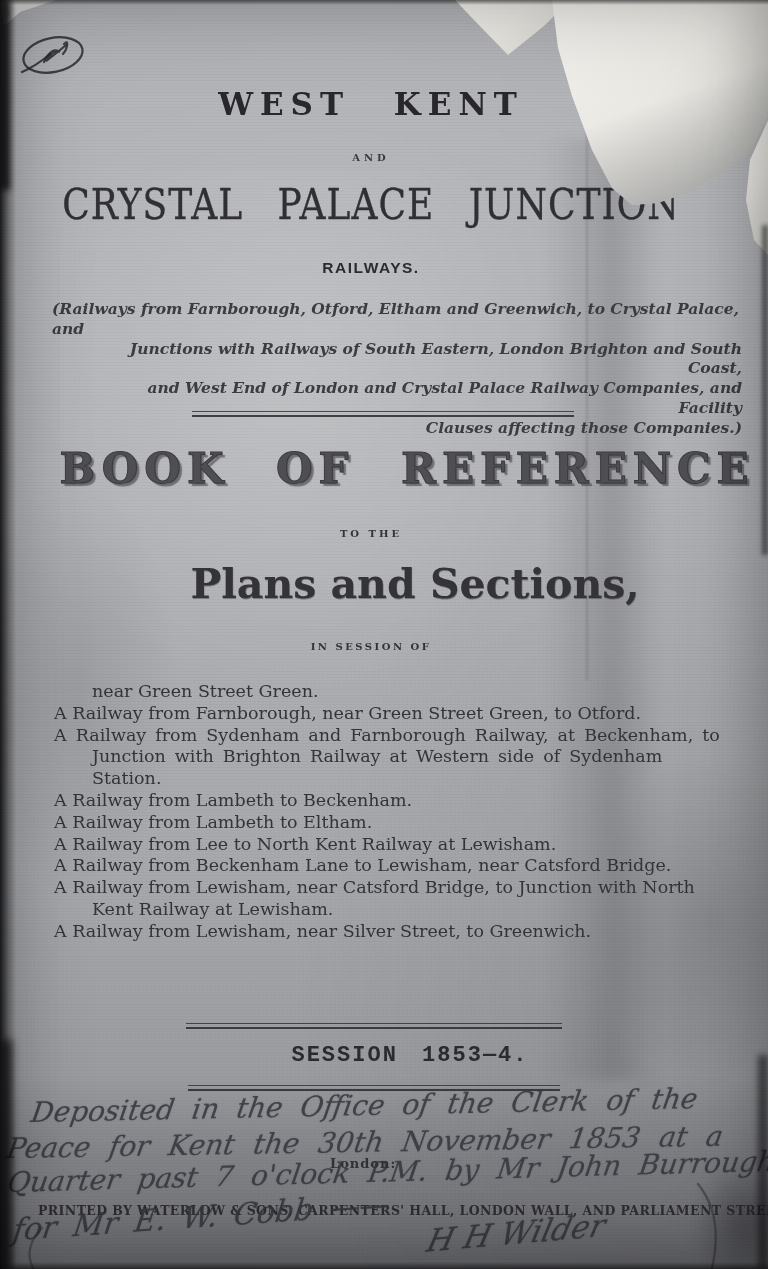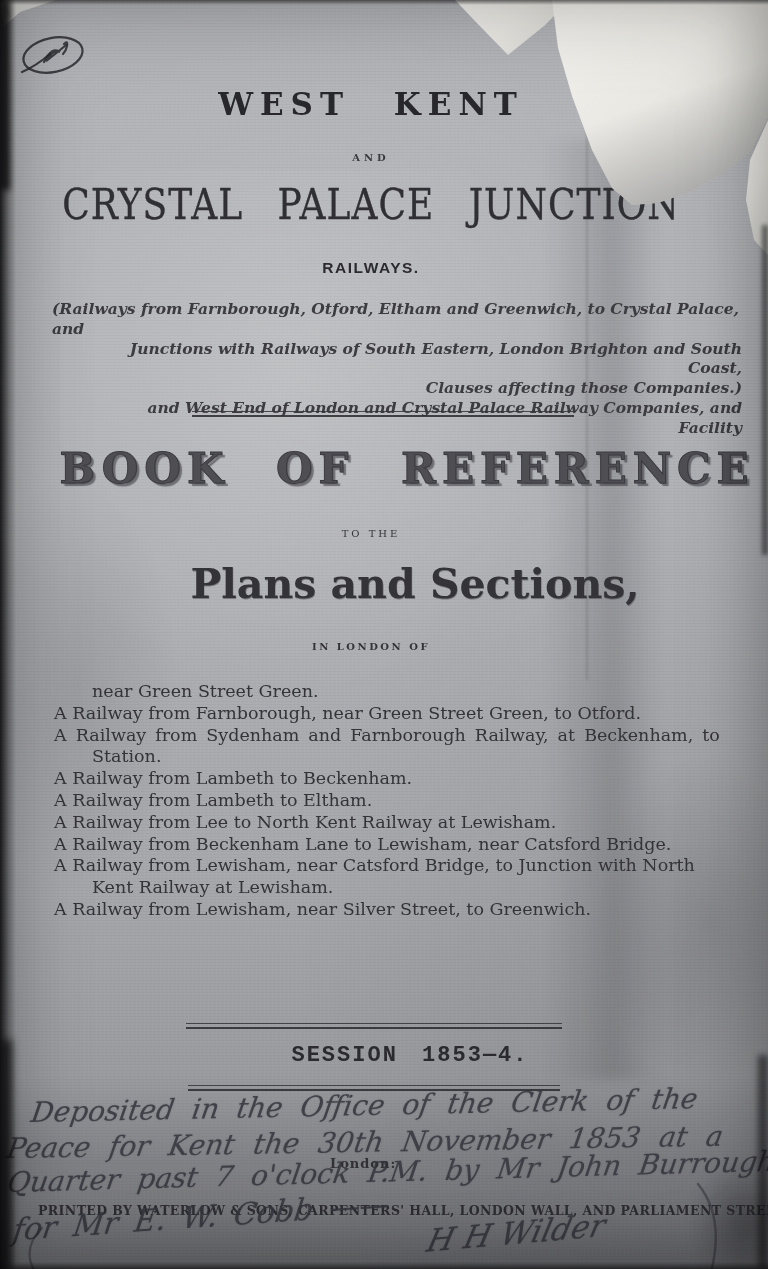--- a/index.html
+++ b/index.html
@@ -60,21 +60,21 @@
       transform:scaleY(1.18);-webkit-text-stroke:0.3px #303034;}
   .t-railways{top:259px;font-family:"Liberation Sans",sans-serif;font-size:15.5px;font-weight:bold;
       letter-spacing:1.5px;color:#2b2b2f;text-align:center;}
   .desc{top:299px;left:52px;width:690px;font-style:italic;font-weight:bold;font-size:15.5px;
       line-height:19.8px;color:#3b3b40;text-align:left;}
   .desc .cont{padding-left:36px;text-align:right;}
   .rule-double{height:3px;border-top:1.5px solid rgba(52,52,56,0.85);border-bottom:2.5px solid rgba(42,42,46,0.85);}
   .rule1{top:411px;left:192px;width:382px;}
   .book{top:444px;font-size:42px;font-weight:bold;letter-spacing:6px;word-spacing:26px;color:#4e4e53;
       -webkit-text-stroke:1px #3b3b40;text-shadow:3px 3px 1px rgba(40,40,46,0.50),1px 1px 0 #85858a;margin-left:36px;}
-  .to-the{top:528px;font-size:10px;font-weight:normal;letter-spacing:3px;color:#333337;}
+  .to-the{top:528px;font-size:10px;font-weight:bold;letter-spacing:3px;color:#333337;}
   .plans{top:560px;font-size:41px;font-weight:bold;color:#333338;text-shadow:0.6px 0.6px 0.6px rgba(40,40,46,0.4);margin-left:44px;}
   .in-respect{top:641px;font-size:10px;font-weight:bold;letter-spacing:2.5px;color:#333337;}
   .list{top:681px;left:54px;width:700px;font-size:17.5px;line-height:21.8px;color:#333338;text-align:left;}
   .list .ln{white-space:nowrap;}
   .list .cont{padding-left:38px;}
   .list .wide{word-spacing:3.5px;}
   .rule2{top:1023px;left:186px;width:376px;}
   .session{top:1043px;font-family:Liberation Mono, monospace;font-size:22px;font-weight:bold;
       letter-spacing:2px;word-spacing:9px;color:#2b2b2f;margin-left:39px;}
   .rule3{top:1085px;left:188px;width:372px;}
@@ -117,35 +117,36 @@
   </svg>
 
   <div class="abs cblock t-west">WEST KENT</div>
   <div class="abs cblock t-and">AND</div>
   <div class="abs cblock t-crystal">CRYSTAL PALACE JUNCTION</div>
   <div class="abs cblock t-railways">RAILWAYS.</div>
 
   <div class="abs desc">
     <div>(Railways from Farnborough, Otford, Eltham and Greenwich, to Crystal Palace, and</div>
     <div class="cont">Junctions with Railways of South Eastern, London Brighton and South Coast,</div>
+    <div class="cont">and West End of London and Crystal Palace Railway Companies, and Facility</div>
     <div class="cont">Clauses affecting those Companies.)</div>
-    <div class="cont">and West End of London and Crystal Palace Railway Companies, and Facility</div>
   </div>
 
   <div class="abs rule-double rule1"></div>
 
   <div class="abs cblock book">BOOK OF REFERENCE</div>
   <div class="abs cblock to-the">TO THE</div>
   <div class="abs cblock plans">Plans and Sections,</div>
-  <div class="abs cblock in-respect">IN LONDON OF</div>
+  <div class="abs cblock in-respect">IN SESSION OF</div>
 
   <div class="abs list">
     <div class="ln cont">near Green Street Green.</div>
     <div class="ln">A Railway from Farnborough, near Green Street Green, to Otford.</div>
     <div class="ln wide">A Railway from Sydenham and Farnborough Railway, at Beckenham, to</div>
+    <div class="ln cont wide">Junction with Brighton Railway at Western side of Sydenham</div>
     <div class="ln cont">Station.</div>
     <div class="ln">A Railway from Lambeth to Beckenham.</div>
     <div class="ln">A Railway from Lambeth to Eltham.</div>
     <div class="ln">A Railway from Lee to North Kent Railway at Lewisham.</div>
     <div class="ln">A Railway from Beckenham Lane to Lewisham, near Catsford Bridge.</div>
     <div class="ln">A Railway from Lewisham, near Catsford Bridge, to Junction with North</div>
     <div class="ln cont">Kent Railway at Lewisham.</div>
     <div class="ln">A Railway from Lewisham, near Silver Street, to Greenwich.</div>
   </div>
 

